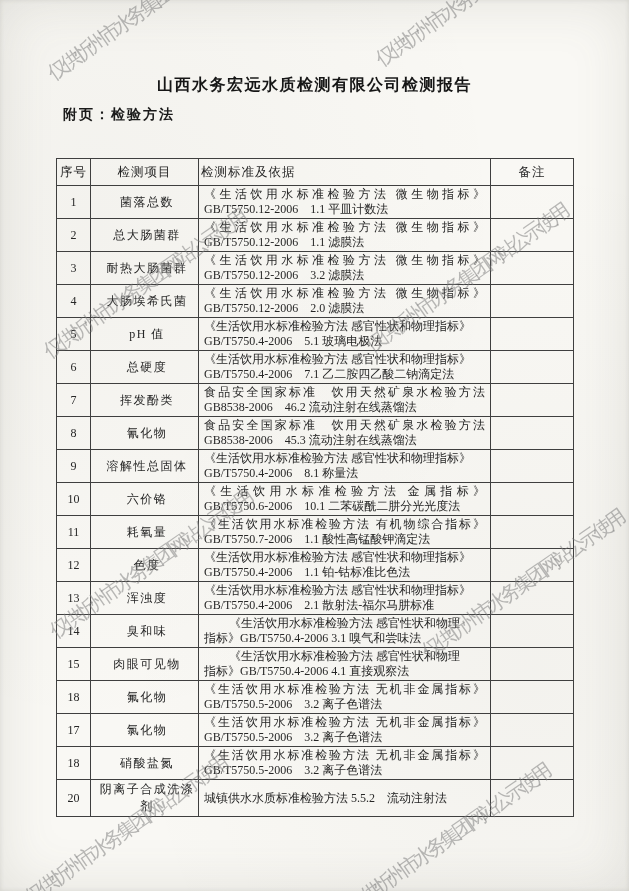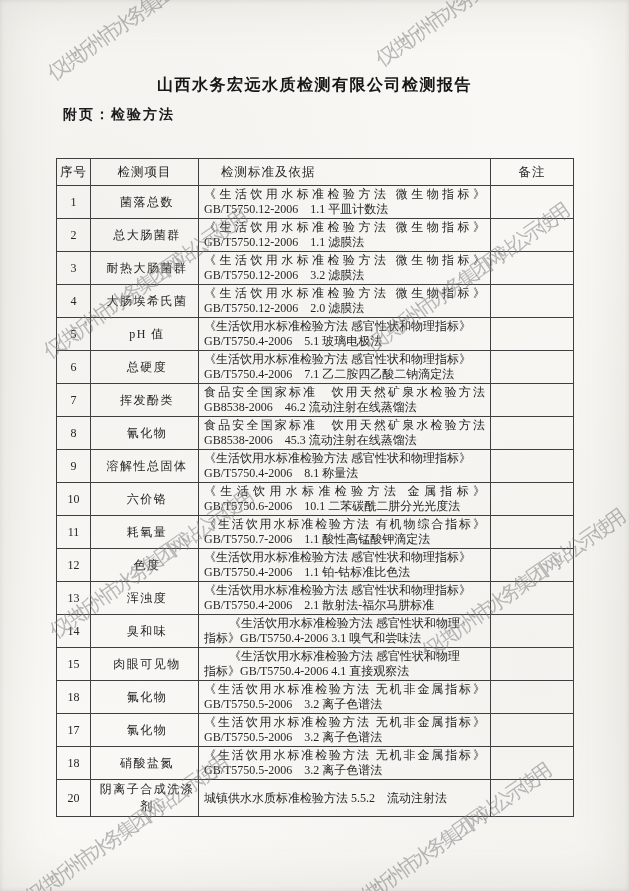--- a/index.html
+++ b/index.html
@@ -35,21 +35,21 @@
     font-size:12px;color:#262626;border-radius:21px;
   }
   table.methods th, table.methods td{
     border:1px solid #3f3f3f;vertical-align:middle;
     overflow:hidden;
   }
   table.methods th{
     height:24px;font-weight:normal;font-size:12.5px;letter-spacing:1px;
   }
   col.c-no{width:34px;} col.c-item{width:108px;} col.c-method{width:292px;} col.c-remark{width:83px;}
-  th.h-method{text-align:left;padding-left:22px;}
+  th.h-method{text-align:left;padding-left:2px;}
   tbody tr{height:33px;}
   tbody tr.single{height:26px;}
   td.no-cell{text-align:center;}
   td.item-cell{text-align:center;letter-spacing:1.5px;padding-left:6px;}
   td.method-cell{padding:1px 5px;}
   td.remark-cell{}
   .mline{line-height:15px;white-space:normal;}
   .mline.justify{text-align:justify;text-align-last:justify;}
   .mline.center{text-align:center;}
   .wm-layer{position:absolute;inset:0;pointer-events:none;z-index:5;}

